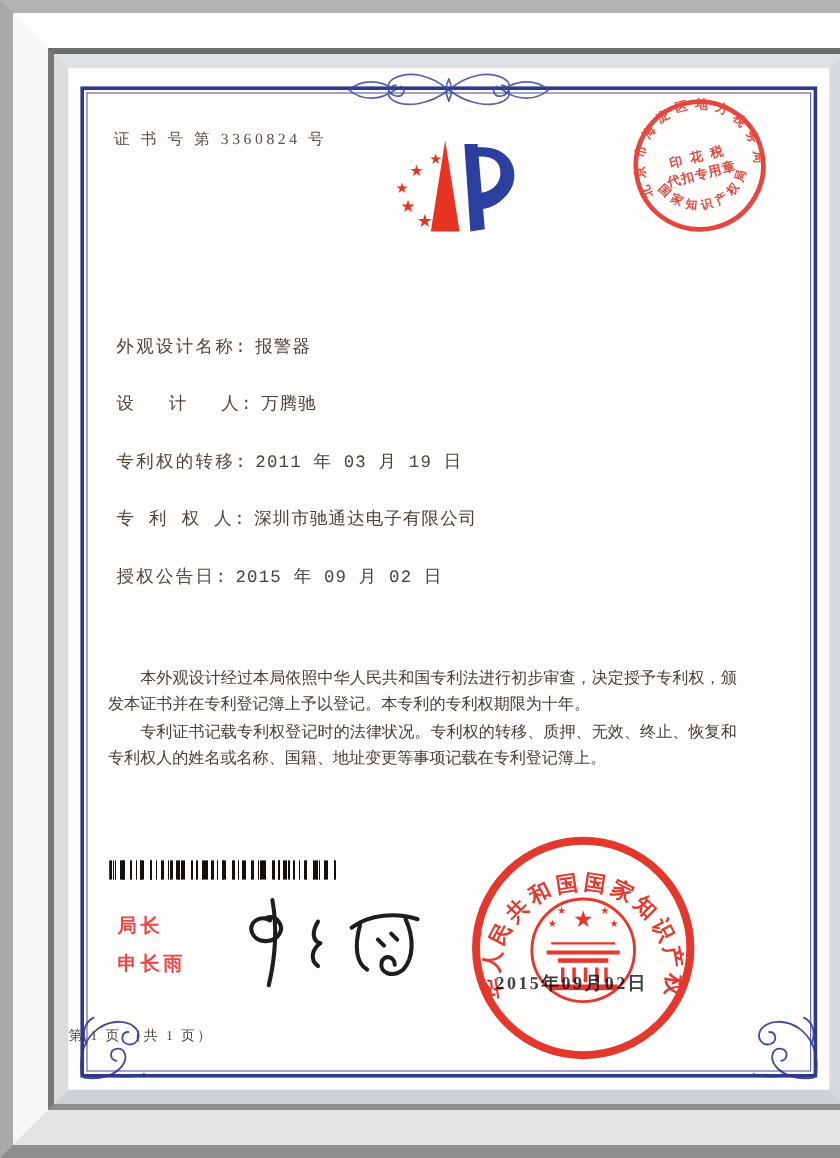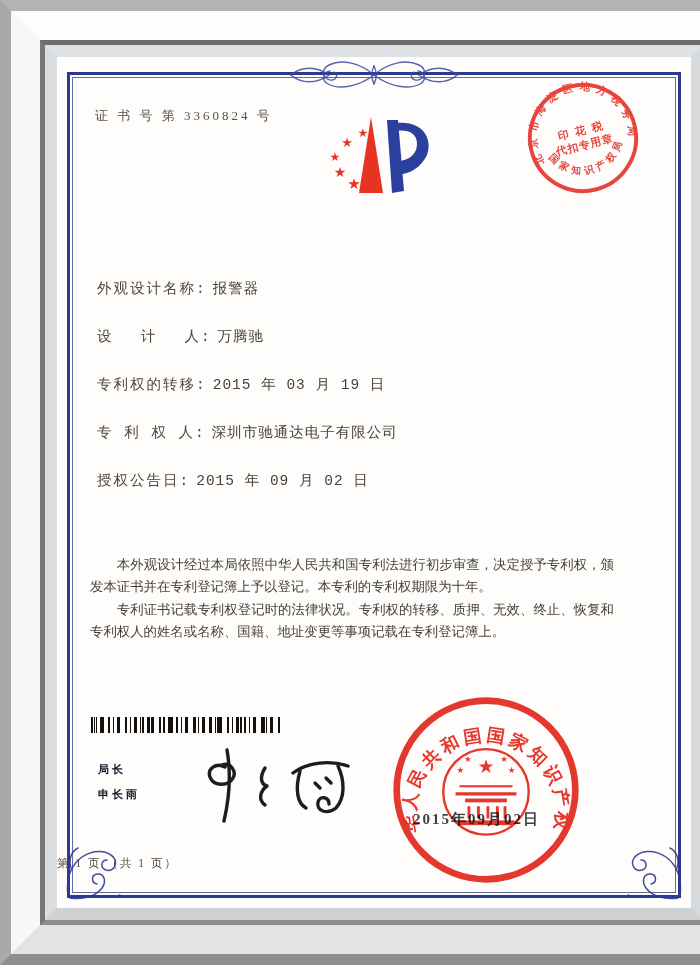--- a/index.html
+++ b/index.html
@@ -39,21 +39,21 @@
 
   .legal{position:absolute;left:33px;width:524px;top:497px;font-size:13.4px;line-height:22.4px;color:#453f37;text-align:justify;}
   .legal p{margin:0;text-indent:2em;}
 
   .barcode{position:absolute;left:34px;top:660px;width:192px;height:16px;
     background-image:
       repeating-linear-gradient(90deg,#14100e 0 2px,transparent 2px 5px,#14100e 5px 6px,transparent 6px 9px,#14100e 9px 12px,transparent 12px 13px,transparent 13px 17px),
       repeating-linear-gradient(90deg,transparent 0 3px,#14100e 3px 4px,transparent 4px 11px,#14100e 11px 13px,transparent 13px 23px);
   }
 
-  .director{position:absolute;left:41px;top:705px;font-family:Liberation Sans, sans-serif;font-weight:700;color:#0f172a;font-size:11px;letter-spacing:3px;}
+  .director{position:absolute;left:41px;top:705px;font-family:Liberation Sans, sans-serif;font-weight:700;color:#ef4444;font-size:16px;letter-spacing:3px;}
   .director div{margin-bottom:10px;}
   .signature{position:absolute;left:128px;top:688px;}
 
   .office-seal{position:absolute;left:334px;top:638px;width:190px;height:190px;z-index:3;opacity:.92;}
   .grant-date{position:absolute;left:356px;top:753px;z-index:4;font-size:15px;font-weight:bold;letter-spacing:2px;color:#3c4049;mix-blend-mode:multiply;white-space:pre;}
 
   .tax-seal{position:absolute;left:467px;top:22px;width:118px;height:118px;transform:rotate(-14deg);z-index:3;opacity:.85;}
 
   .page-foot{position:absolute;left:0;right:0;top:799px;font-size:11.5px;letter-spacing:2px;color:#4f4840;white-space:pre;}
 </style>
@@ -108,21 +108,21 @@
       <text x="36" y="32" font-size="13" fill="#e63322" text-anchor="middle" font-family="DejaVu Sans, sans-serif">★</text>
       <text x="24" y="46" font-size="12" fill="#e63322" text-anchor="middle" font-family="DejaVu Sans, sans-serif">★</text>
       <text x="29" y="62" font-size="14" fill="#e63322" text-anchor="middle" font-family="DejaVu Sans, sans-serif">★</text>
       <text x="43" y="74" font-size="15" fill="#e63322" text-anchor="middle" font-family="DejaVu Sans, sans-serif">★</text>
     </svg>
 
 
     <div class="fields">
       <div class="field"><span class="lab">外观设计名称:</span><span class="val">报警器</span></div>
       <div class="field"><span class="lab">设　 计　 人:</span><span class="val">万腾驰</span></div>
-      <div class="field"><span class="lab">专利权的转移:</span><span class="val">2015 年 03 月 19 日</span></div>
+      <div class="field"><span class="lab">专利权的转移:</span><span class="val">2011 年 03 月 19 日</span></div>
       <div class="field"><span class="lab">专 利 权 人:</span><span class="val">深圳市驰通达电子有限公司</span></div>
       <div class="field"><span class="lab">授权公告日:</span><span class="val">2015 年 09 月 02 日</span></div>
     </div>
 
     <div class="legal">
       <p>本外观设计经过本局依照中华人民共和国专利法进行初步审查，决定授予专利权，颁发本证书并在专利登记簿上予以登记。本专利的专利权期限为十年。</p>
       <p>专利证书记载专利权登记时的法律状况。专利权的转移、质押、无效、终止、恢复和专利权人的姓名或名称、国籍、地址变更等事项记载在专利登记簿上。</p>
     </div>
 
     <div class="barcode"></div>

